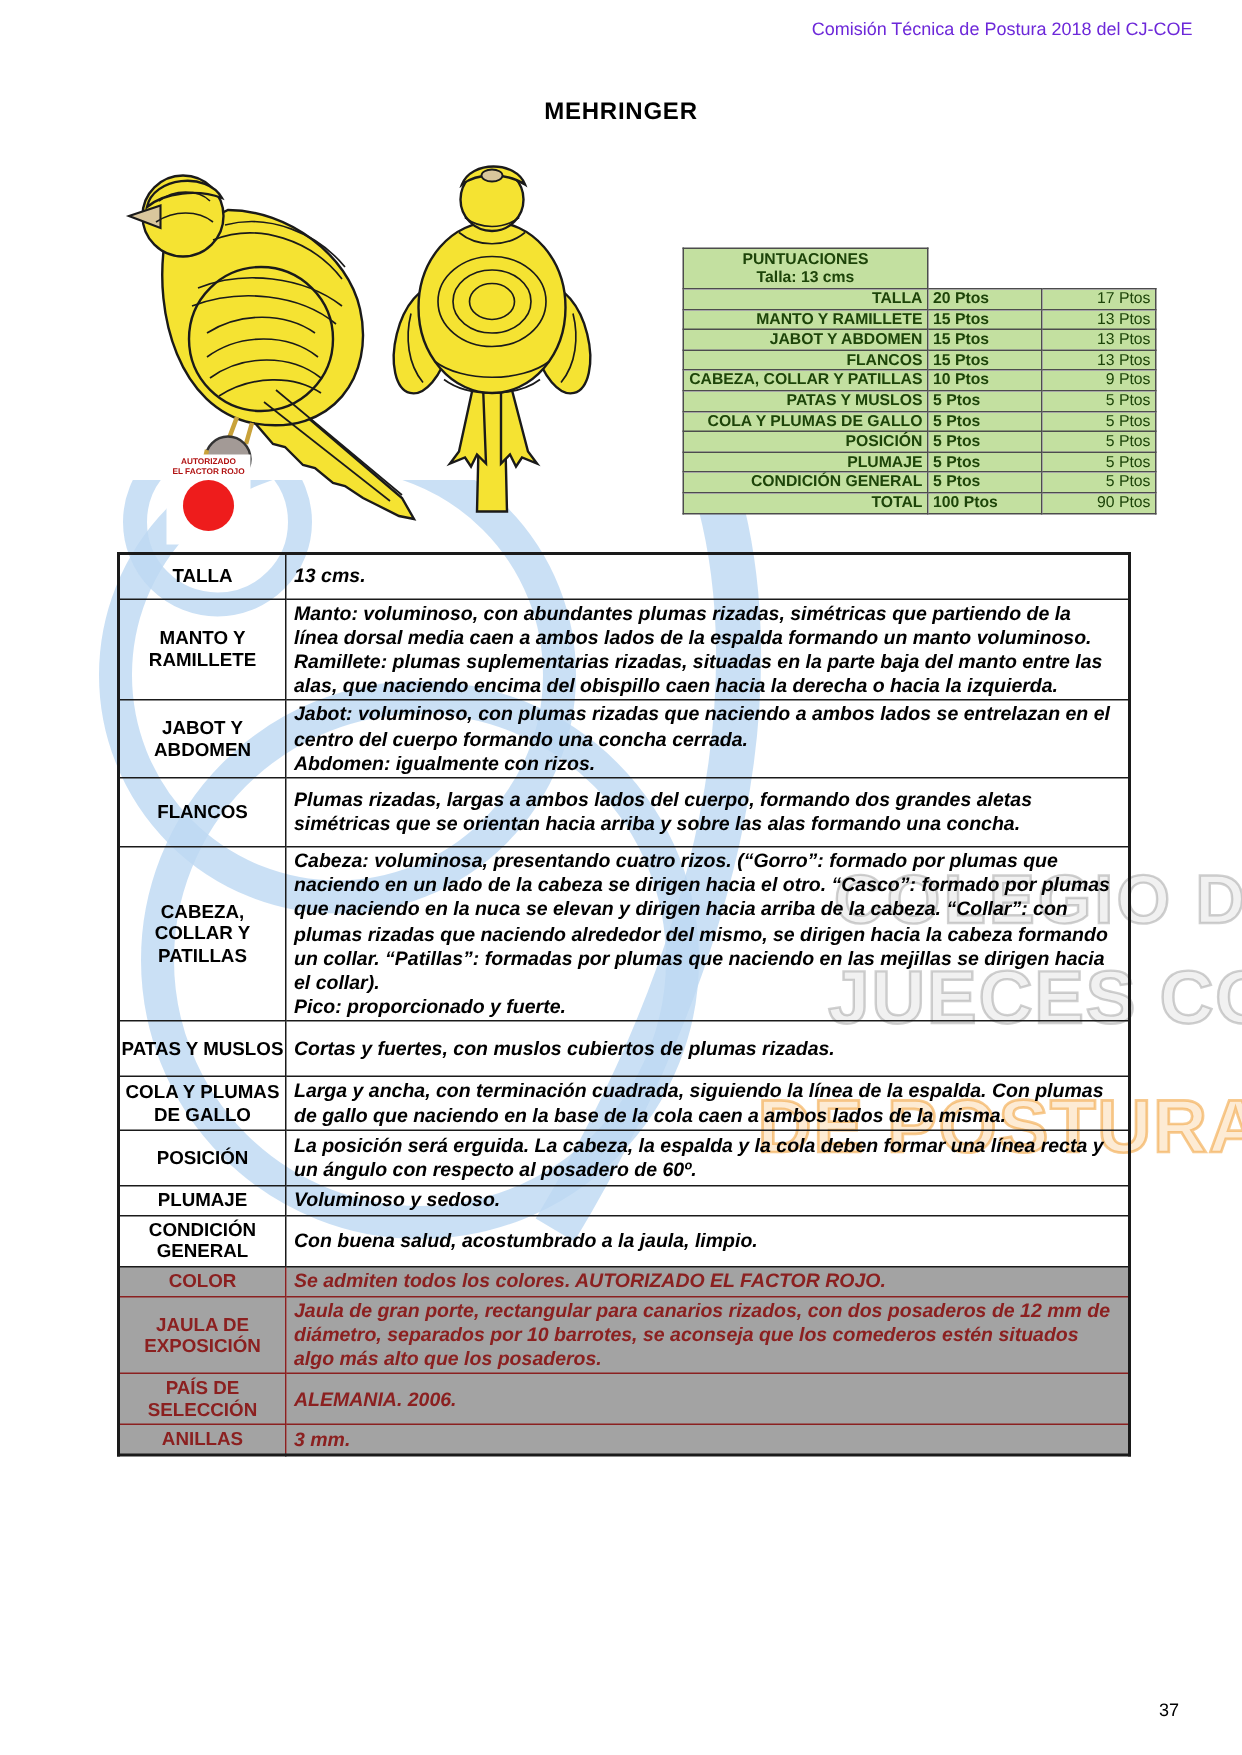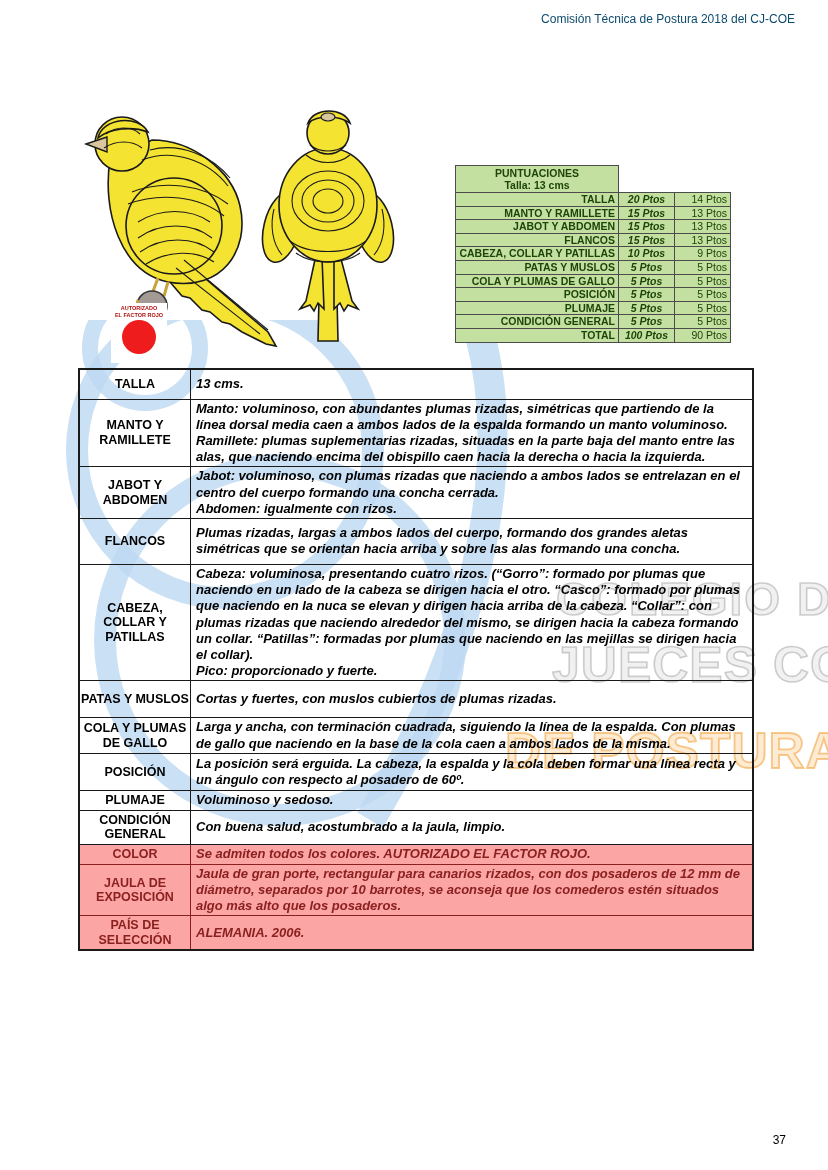--- a/index.html
+++ b/index.html
@@ -3,73 +3,74 @@
 <meta charset="utf-8">
 <style>
   html,body{margin:0;padding:0;background:#888;}
   .page{
     position:relative;width:828px;height:1170px;background:#ffffff;
     margin:0 auto;overflow:hidden;
     font-family:"Liberation Sans",sans-serif;color:#000;
   }
   .abs{position:absolute;}
   
-  .doc-header{top:12px;right:33px;font-size:12px;color:#0c4a6e;}
+  .doc-header{top:12px;right:33px;font-size:12px;color:#6d28d9;}
   .doc-title{top:66px;left:0;width:100%;text-align:center;font-size:16px;font-weight:bold;letter-spacing:.5px;}
   .page-number{top:1133px;right:42px;font-size:12px;margin-left:20px;}
   
   .wm{z-index:0;pointer-events:none;}
   .wm-text{font-weight:bold;white-space:nowrap;
     color:rgba(190,190,190,0.22);
     -webkit-text-stroke:1.6px rgba(150,150,150,0.45);}
   .wm-orange{color:rgba(246,176,85,0.25);
     -webkit-text-stroke:1.8px rgba(240,158,52,0.55);}
   
   .badge{top:303px;left:111px;width:56px;height:58px;background:#fff;z-index:2;
     display:flex;flex-direction:column;align-items:center;padding-top:2px;}
   .badge .t{font-size:5.5px;font-weight:bold;color:#b01010;text-align:center;line-height:6.5px;white-space:pre-line;}
   .badge .dot{width:34px;height:34px;border-radius:50%;background:#ee1c1c;margin-top:2px;}
   
   .score-wrap{top:165px;left:455px;z-index:2;}
-  table.score{border-collapse:collapse;table-layout:fixed;width:276px;}
+  table.score{border-collapse:collapse;table-layout:fixed;width:316px;}
   table.score td{border:1px solid #4c4c4c;background:#c3e0a0;color:#1d4409;
     font-size:10.5px;line-height:12.6px;padding:0 3px;overflow:hidden;white-space:nowrap;}
   table.score td.lbl{width:156px;text-align:right;font-weight:bold;}
-  table.score td.p1{width:58px;text-align:center;font-weight:bold;font-style:italic;}
+  table.score td.p1{width:58px;text-align:left;font-weight:bold;}
   table.score td.p2{width:60px;text-align:right;font-weight:normal;}
   table.score tr.hdr td.head{height:26px;text-align:center;font-weight:bold;white-space:pre-line;line-height:12px;}
   table.score tr.hdr td.blank{border:none;background:transparent;}
   
   .main-wrap{top:368px;left:78px;z-index:1;}
   table.main{border-collapse:collapse;table-layout:fixed;width:676px;border:2px solid #1a1a1a;}
   table.main th{width:108px;font-size:12.5px;font-weight:bold;text-align:center;
     vertical-align:middle;padding:2px 1px;line-height:14.5px;background:transparent;}
   table.main td{font-size:13px;font-weight:bold;font-style:italic;line-height:16.2px;
     padding:1px 5px;vertical-align:middle;white-space:pre-line;}
   table.main th,table.main td{border:1.4px solid #1a1a1a;}
-  table.main tr.red th,table.main tr.red td{border-color:#8b2020;color:#8b2020;background:#fca5a5;}
+  table.main tr.red th,table.main tr.red td{border-color:#8b2020;color:#8b2020;background:#a3a3a3;}
   
   .bird{z-index:1;}
 </style>
 </head>
 <body>
 
 <div class="page">
 
   <svg class="abs wm" style="top:320px;left:25px;" width="570" height="570" viewBox="0 0 570 570" fill="none">
     <circle cx="200" cy="130" r="148" stroke="#bdd8f3" stroke-width="22" opacity="0.8"></circle>
     <circle cx="255" cy="320" r="175" stroke="#bdd8f3" stroke-width="22" opacity="0.8"></circle>
     <circle cx="120" cy="28" r="55" stroke="#bdd8f3" stroke-width="16" opacity="0.8"></circle>
     <path d="M455 15 C 485 130, 465 300, 345 500" stroke="#bdd8f3" stroke-width="30" opacity="0.8"></path>
   </svg>
   <div class="abs wm wm-text" style="top:572px;left:556px;font-size:46px;letter-spacing:2px;">COLEGIO DE</div>
   <div class="abs wm wm-text" style="top:636px;left:552px;font-size:50px;letter-spacing:1px;">JUECES COE</div>
   <div class="abs wm wm-text wm-orange" style="top:722px;left:505px;font-size:50px;letter-spacing:1px;">DE POSTURA</div>
 
   <div class="abs doc-header">Comisión Técnica de Postura  2018 del CJ-COE</div>
+  <div class="abs doc-title">MEHRINGER</div>
 
   <svg class="abs bird" style="top:100px;left:72px;" width="212" height="248" viewBox="0 0 212 248">
     <g stroke="#1a1a1a" stroke-width="1.6" fill="#f5e332">
 
       <path d="M100 150 L196 232 L204 246 L194 244 L178 236 L170 232 L158 224 L150 222 L138 212 L130 210 L118 198 L110 196 L98 182 Z"></path>
 
       <path d="M38 60 C 30 110, 48 172, 96 182 C 150 192, 178 150, 168 106 C 160 70, 120 40, 80 40 Z"></path>
 
       <circle cx="102" cy="126" r="48"></circle>
 
@@ -142,21 +143,21 @@
       <tbody>
           <tr class="hdr">
         <td class="lbl head">PUNTUACIONES
 Talla: 13 cms</td>
         <td class="blank"></td>
         <td class="blank"></td>
       </tr>
       <tr>
             <td class="lbl">TALLA</td>
             <td class="p1">20 Ptos</td>
-            <td class="p2">14 Ptos</td>
+            <td class="p2">17 Ptos</td>
           </tr>
       <tr>
             <td class="lbl">MANTO Y RAMILLETE</td>
             <td class="p1">15 Ptos</td>
             <td class="p2">13 Ptos</td>
           </tr>
       <tr>
             <td class="lbl">JABOT Y ABDOMEN</td>
             <td class="p1">15 Ptos</td>
             <td class="p2">13 Ptos</td>
@@ -255,18 +256,22 @@
             <td>Se admiten todos los colores. AUTORIZADO EL FACTOR ROJO.</td>
           </tr>
       <tr class="red">
             <th>JAULA DE EXPOSICIÓN</th>
             <td>Jaula de gran porte, rectangular para canarios rizados, con dos posaderos de 12 mm de diámetro, separados por 10 barrotes, se aconseja que los comederos estén situados algo más alto que los posaderos.</td>
           </tr>
       <tr class="red" style="height:33px">
             <th>PAÍS DE SELECCIÓN</th>
             <td>ALEMANIA. 2006.</td>
           </tr>
+      <tr class="red" style="height:18px">
+            <th>ANILLAS</th>
+            <td>3 mm.</td>
+          </tr>
     </tbody>
       </table>
   </div>
 
   <div class="abs page-number">37</div>
 </div>
 
 </body></html>

